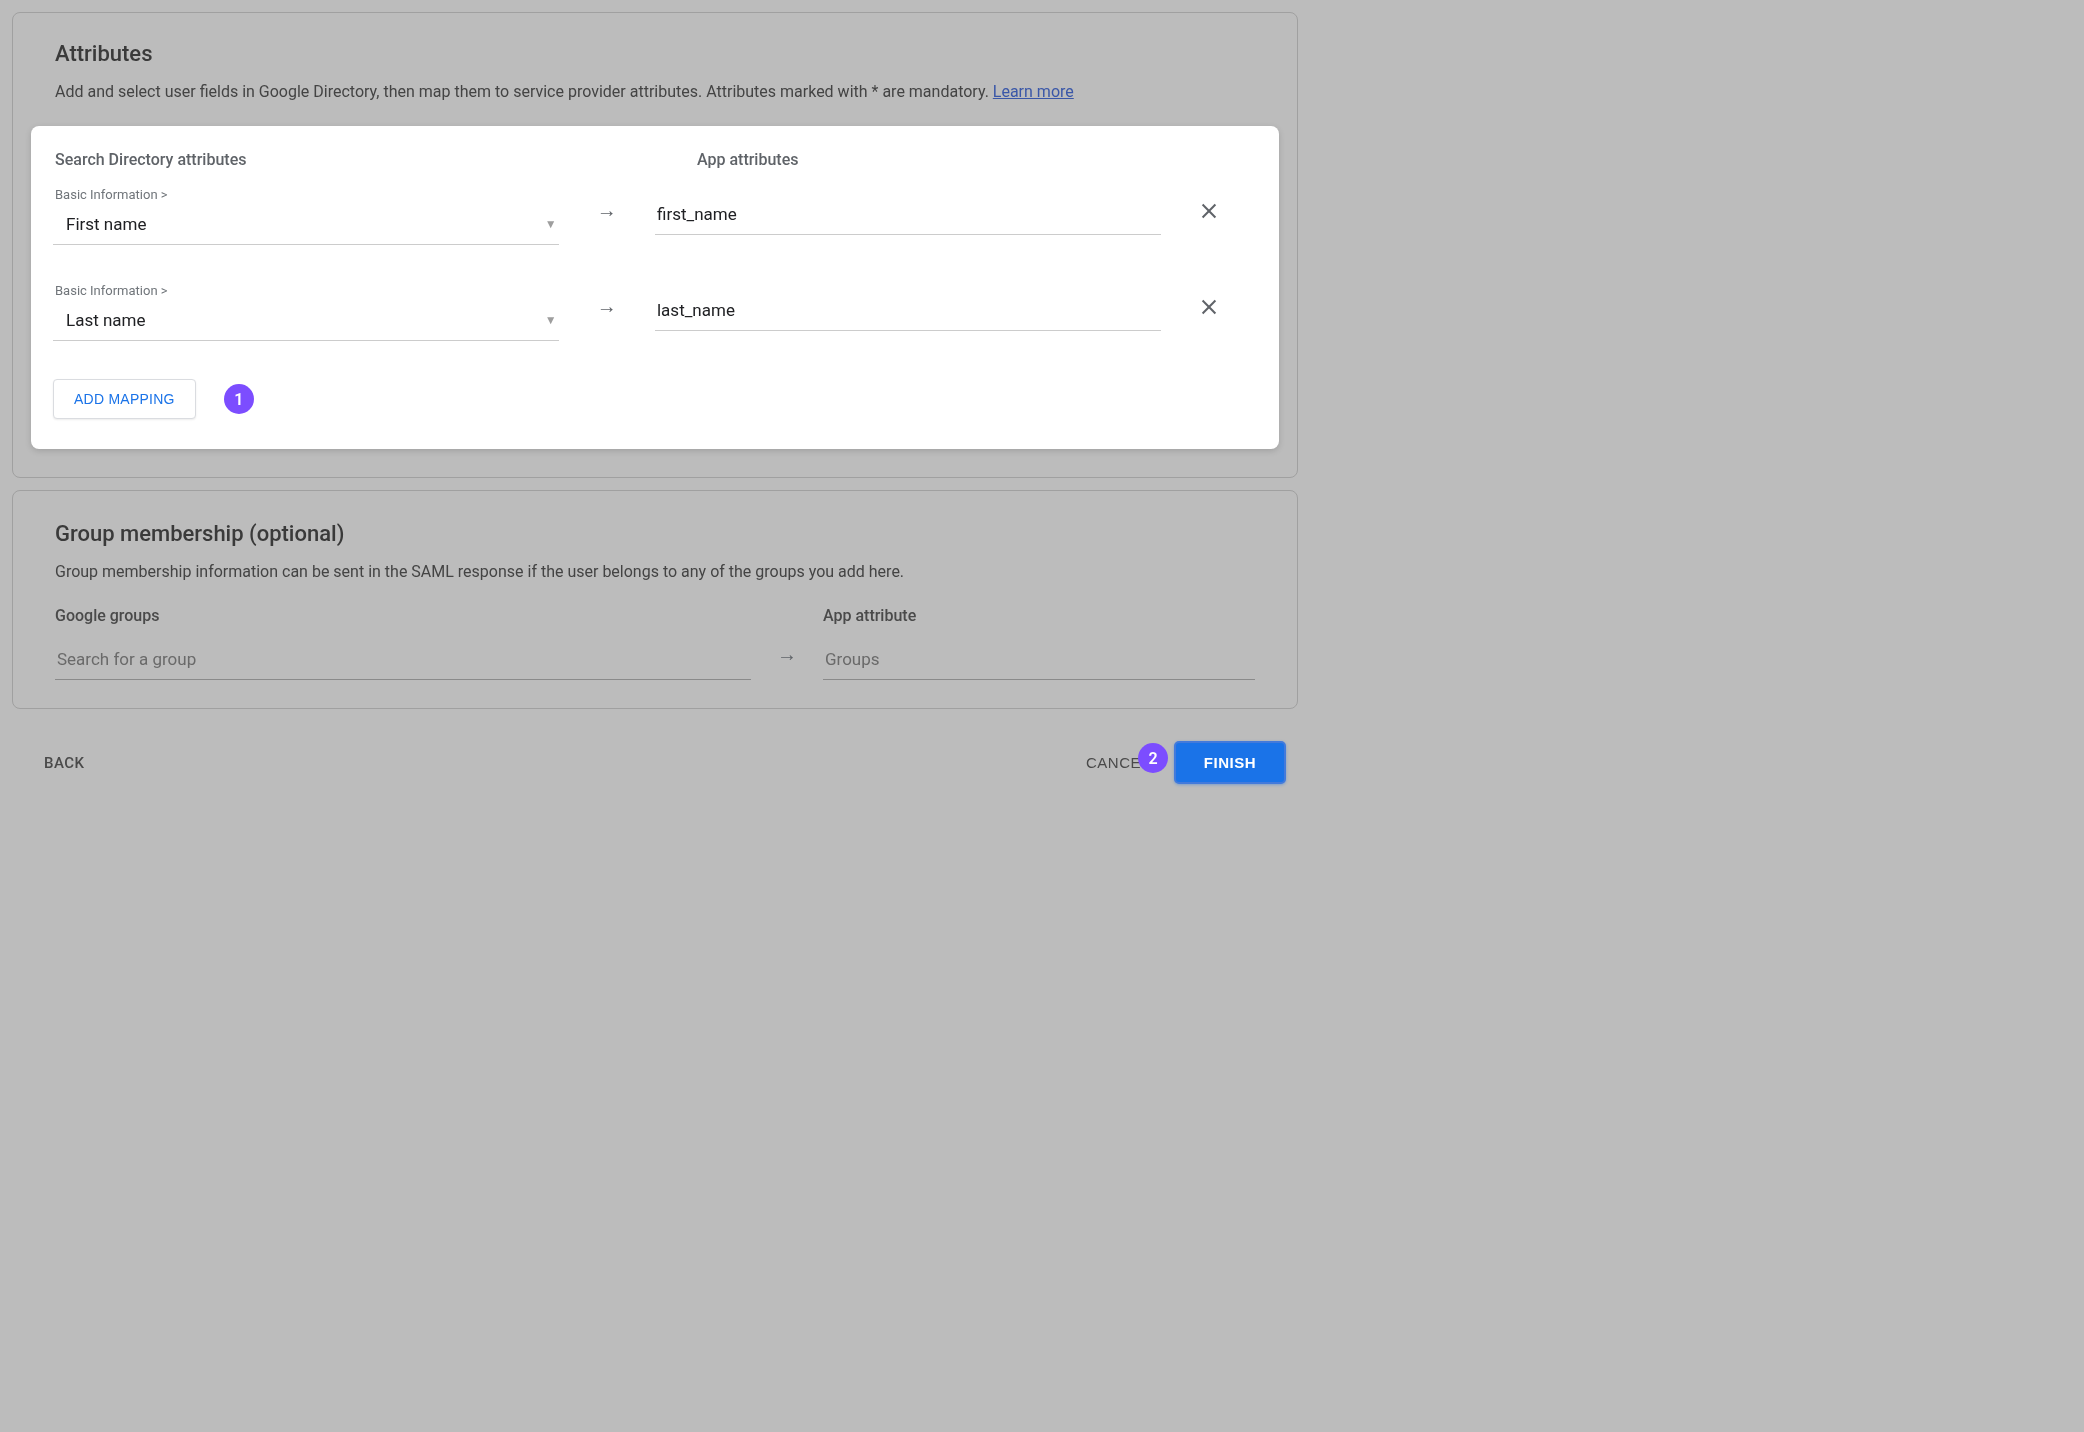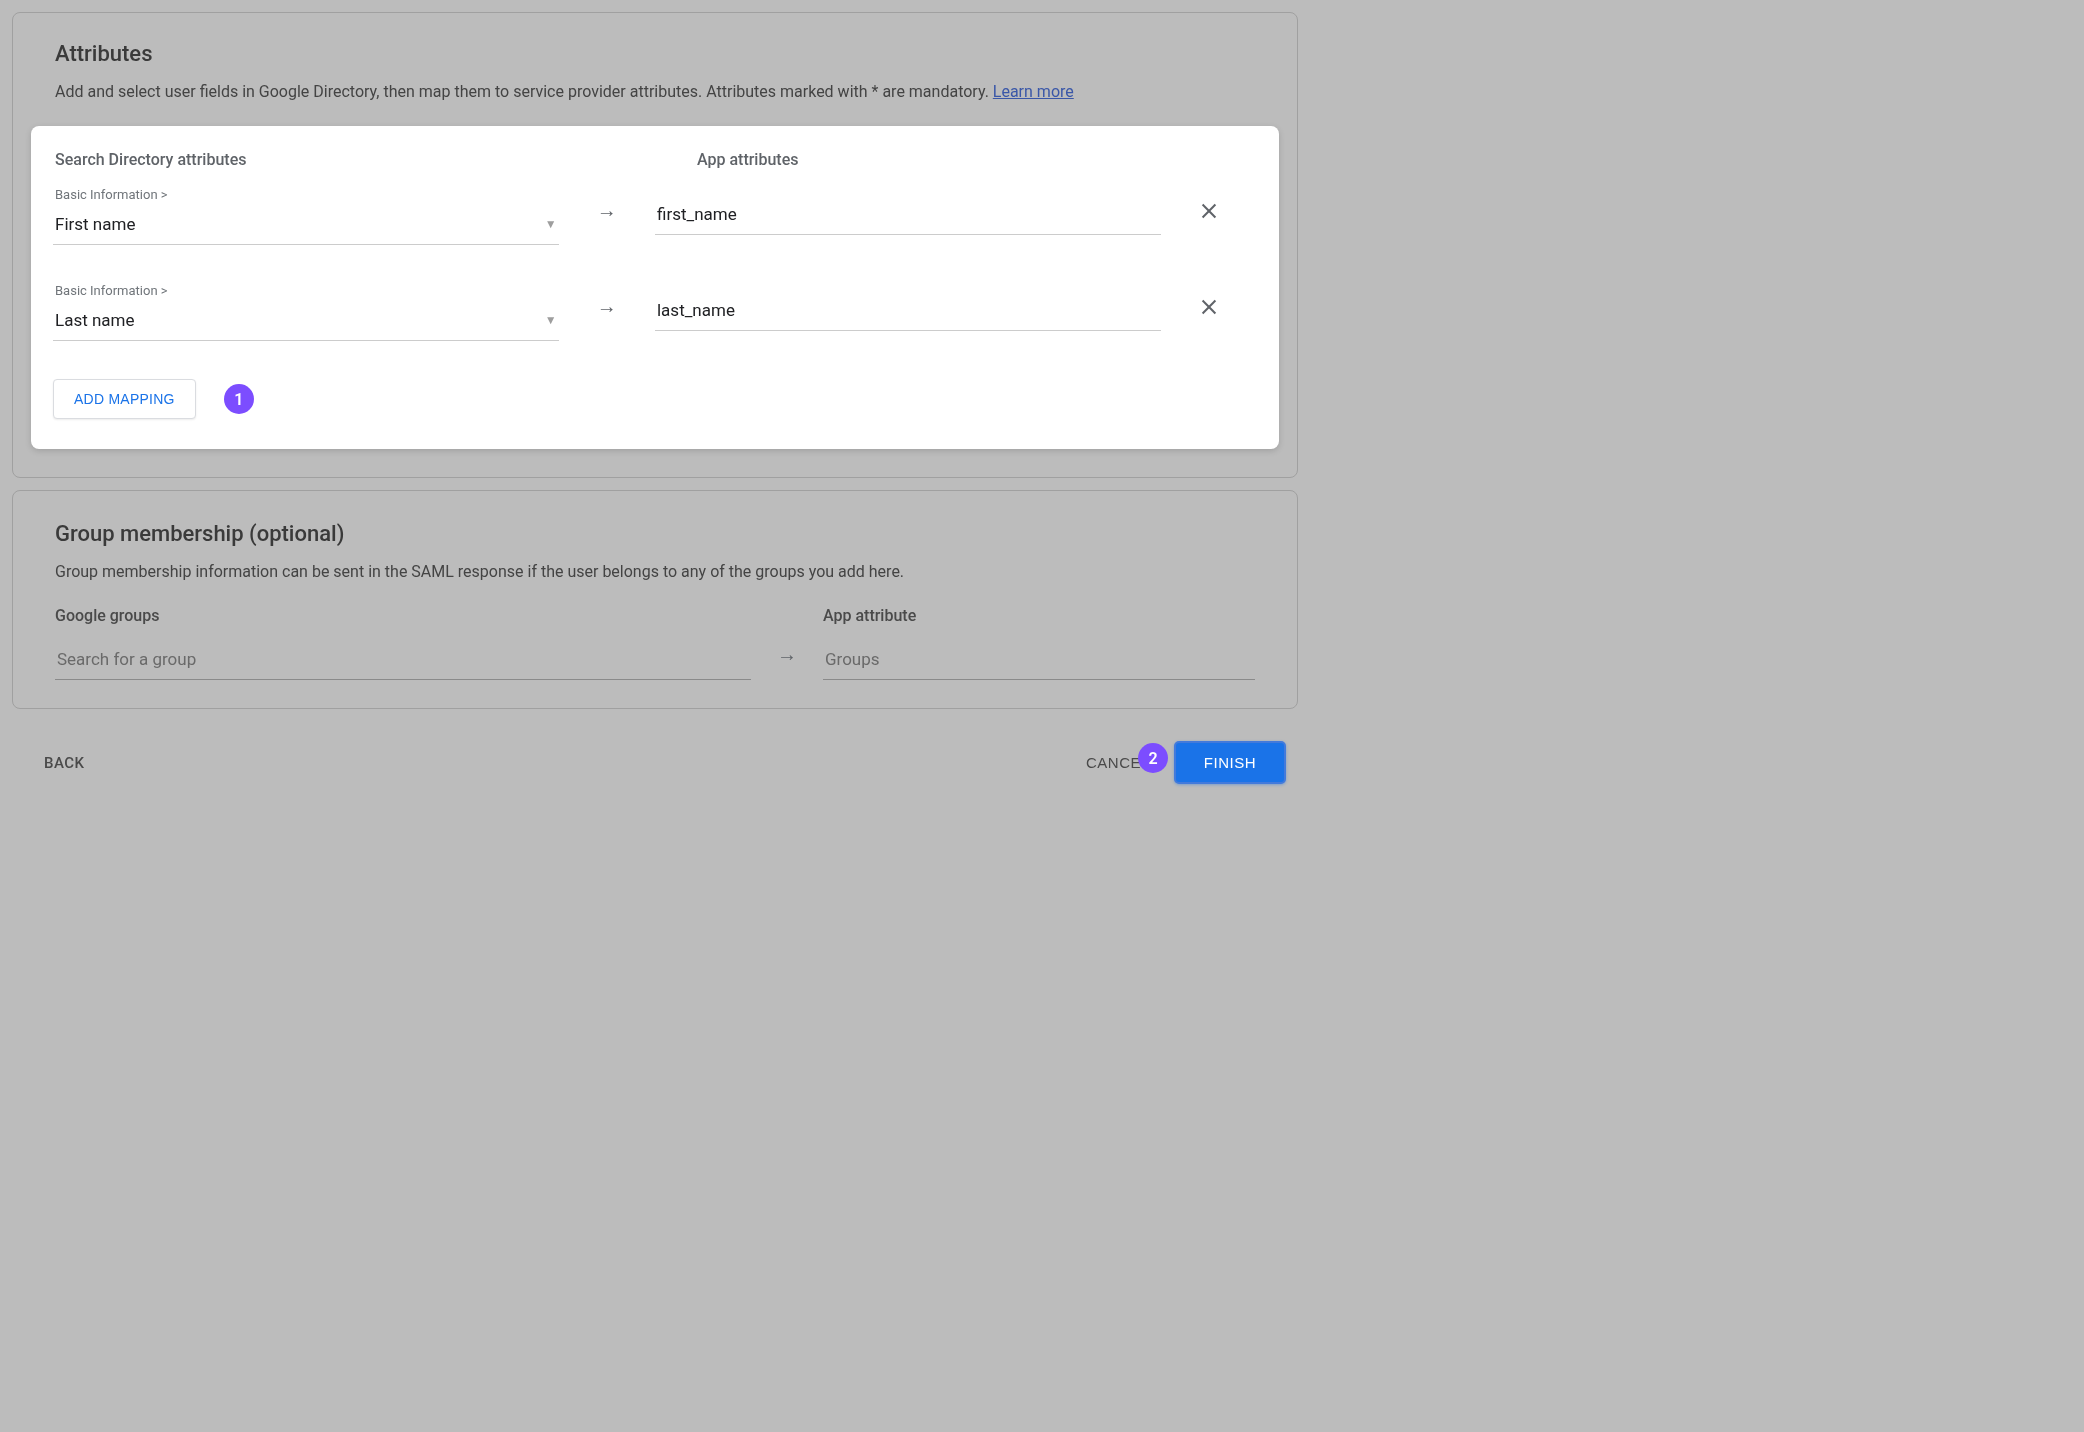--- a/index.html
+++ b/index.html
@@ -105,20 +105,21 @@
     display: flex;
     align-items: center;
     justify-content: space-between;
     border-bottom: 1px solid #ccc;
     padding: 6px 2px 10px 2px;
     cursor: pointer;
   }
   .dropdown-value {
     font-size: 17px;
     color: #202124;
+    margin-left: 11px;
   }
   .dropdown-caret {
     color: #9e9e9e;
     font-size: 12px;
   }
   .text-input {
     width: 100%;
     border: none;
     border-bottom: 1px solid #ccc;
     font-size: 17px;
@@ -234,21 +235,21 @@
     letter-spacing: 0.5px;
     background: none;
     border: none;
     cursor: pointer;
     padding-right: 6px;
   }
   .finish-btn {
     background: #1a73e8;
     color: #fff;
     font-size: 15px;
-    font-weight: 400;
+    font-weight: 700;
     padding: 11px 28px;
     border: 2px solid #437adb;
     border-radius: 5px;
     cursor: pointer;
     letter-spacing: 0.5px;
     margin-left: 18px;
     box-shadow: 0 1px 3px rgba(26,115,232,0.4);
   }
   .callout-on-cancel {
     position: absolute;

